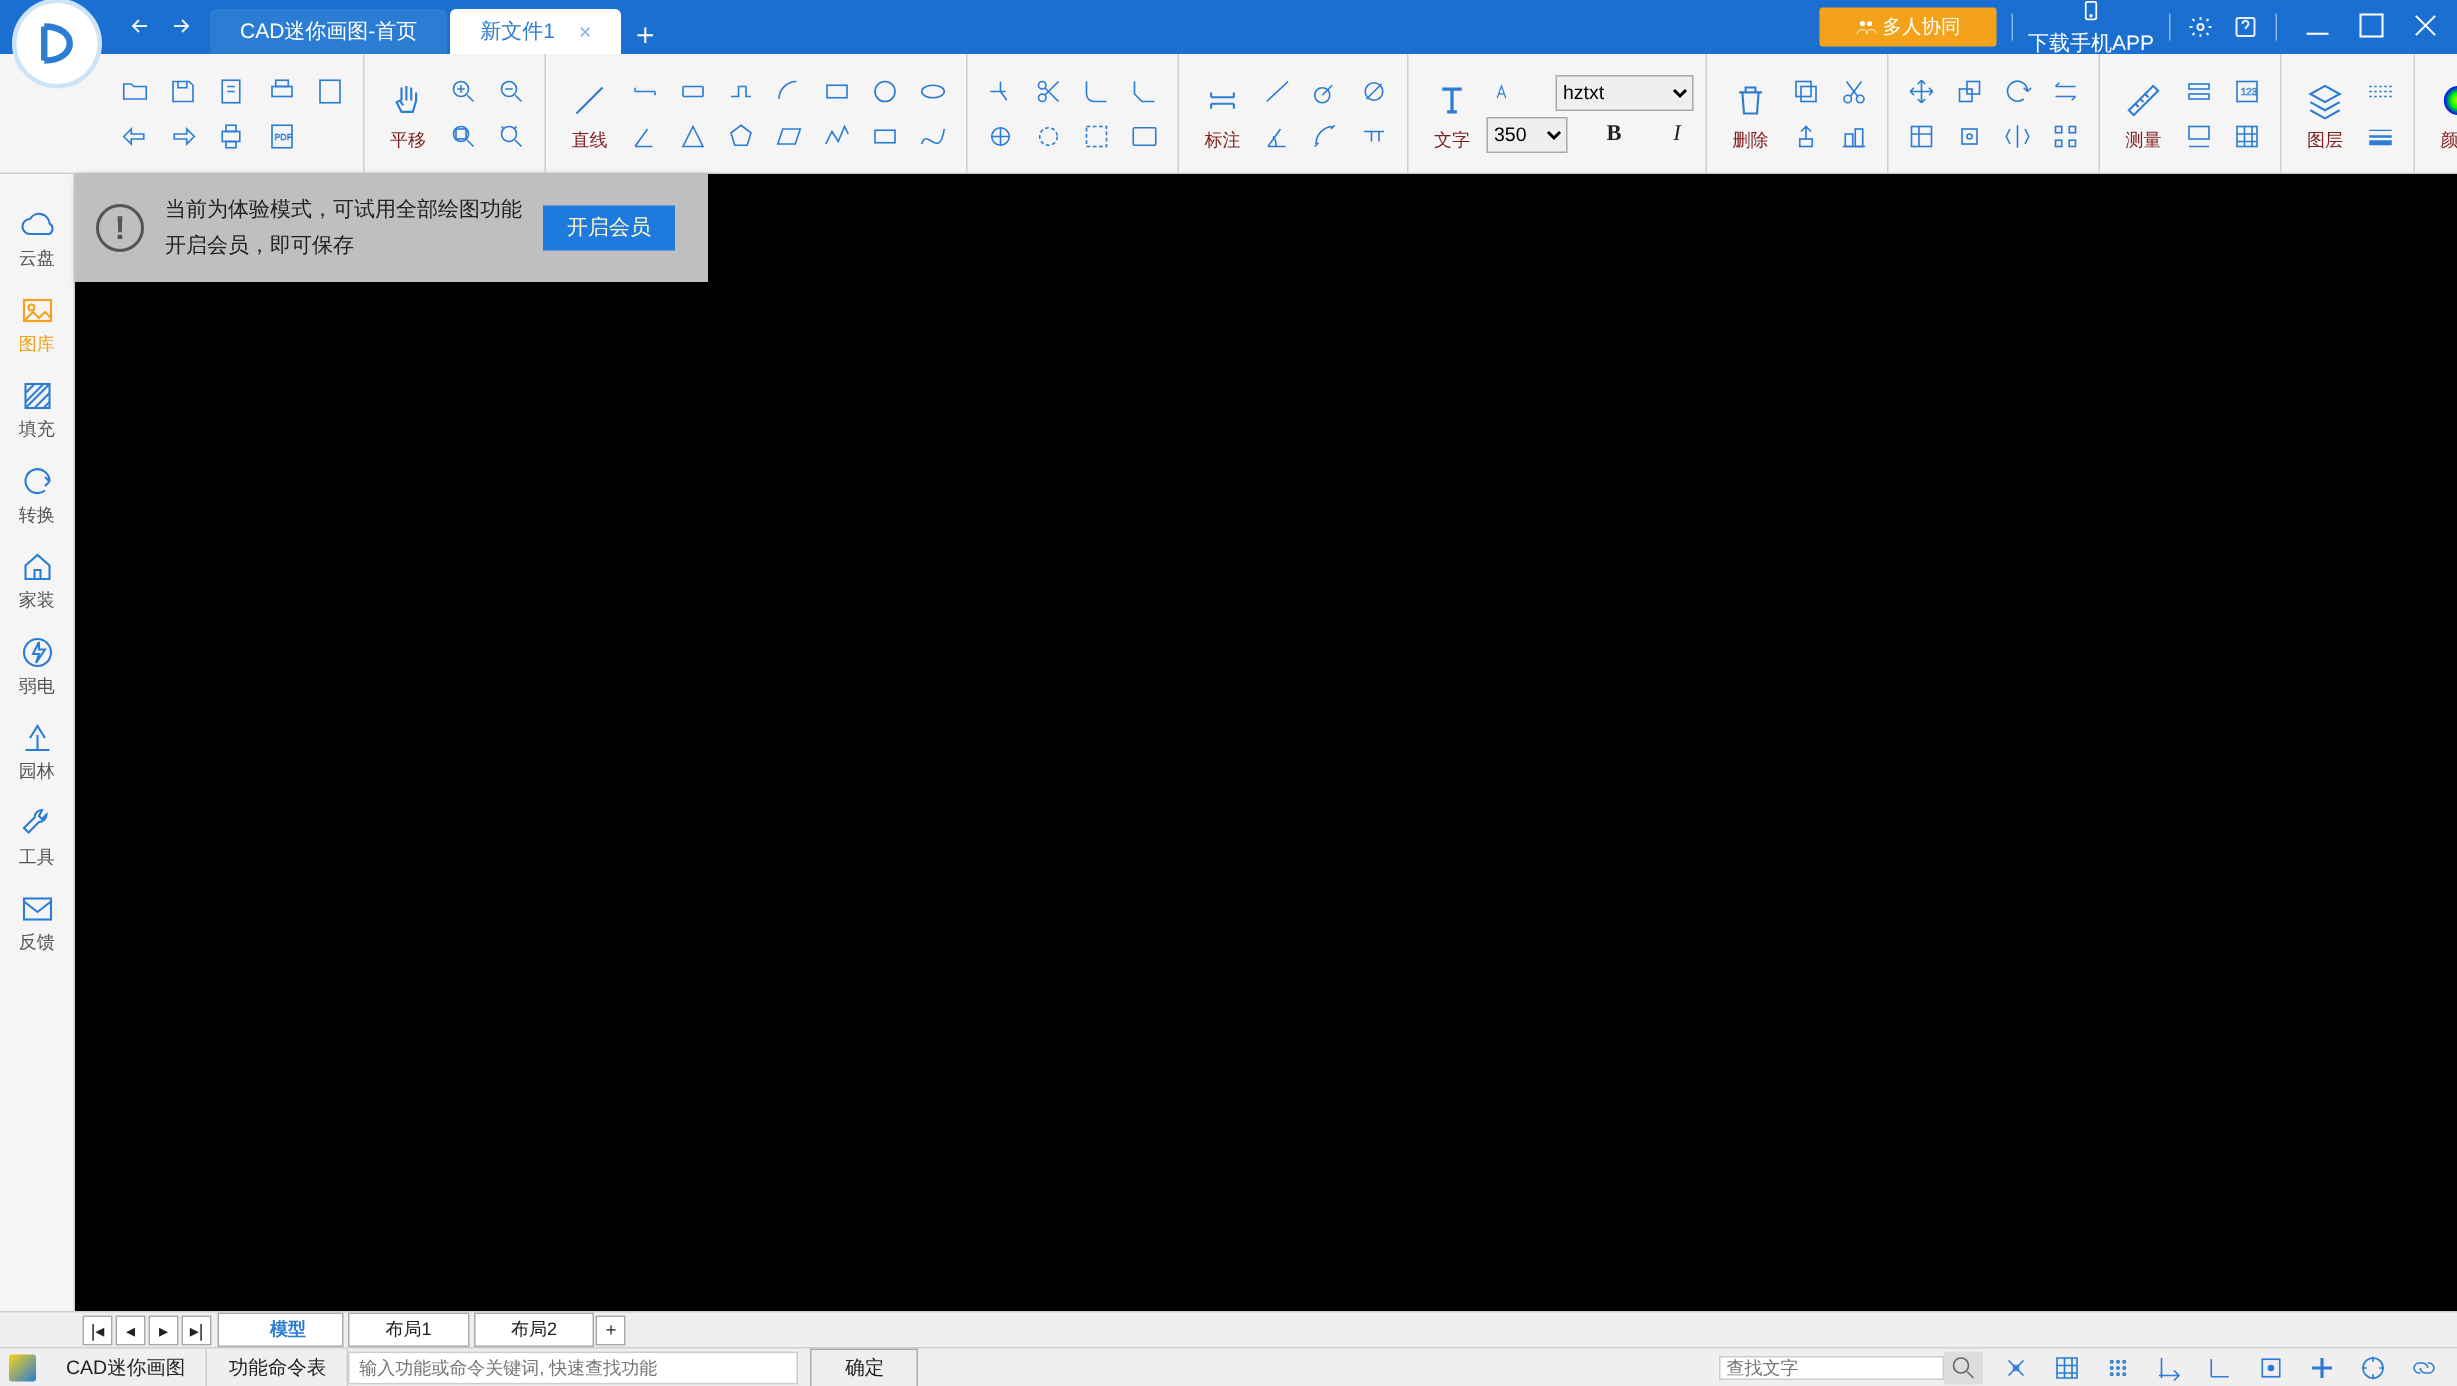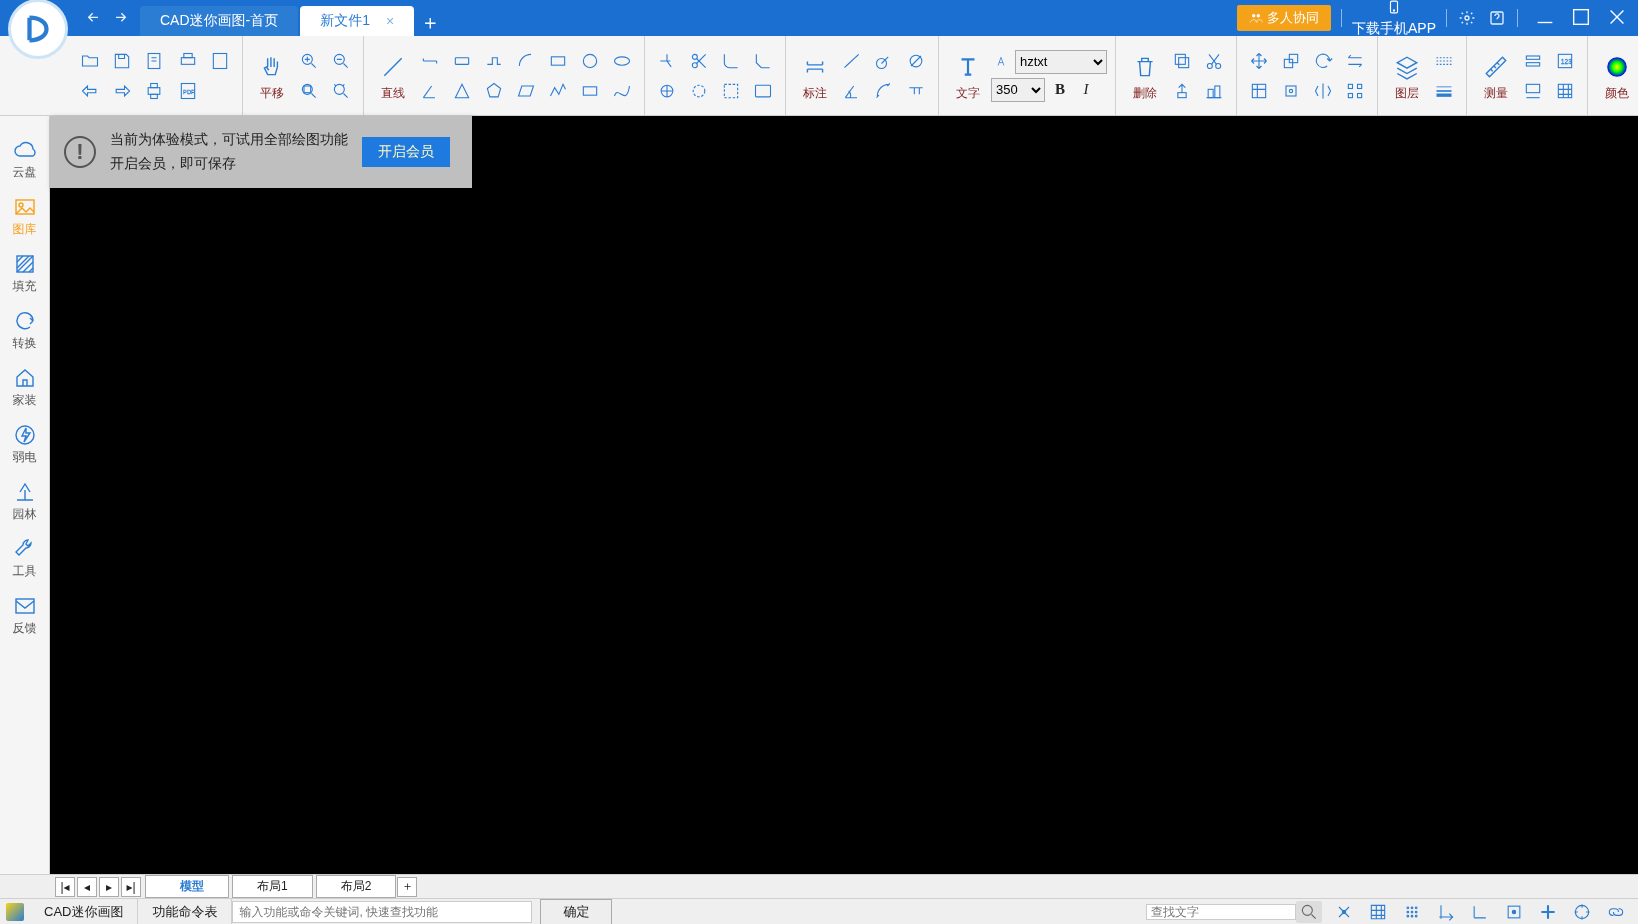--- a/index.html
+++ b/index.html
@@ -22,39 +22,39 @@
   .app-logo svg{width:34px;height:34px;}
   .history-btns{display:flex;gap:6px;margin-left:16px;}
   .tb-icon{width:20px;height:20px;display:flex;align-items:center;justify-content:center;cursor:pointer;opacity:.9;}
   .tb-icon svg{width:16px;height:16px;stroke:#fff;fill:none;stroke-width:2;}
   .tabs{display:flex;align-items:flex-end;height:36px;margin-left:10px;}
   .tab{height:30px;padding:0 20px;display:flex;align-items:center;font-size:14px;background:var(--tab-inactive);color:#fff;border-top-left-radius:4px;border-top-right-radius:4px;margin-right:2px;cursor:pointer;position:relative;}
   .tab.active{background:var(--tab-active);color:var(--blue);}
   .tab .close{margin-left:16px;opacity:.6;font-size:14px;}
   .new-tab{width:28px;height:28px;display:flex;align-items:center;justify-content:center;font-size:20px;color:#fff;cursor:pointer;}
   .title-right{margin-left:auto;display:flex;align-items:center;gap:10px;padding-right:10px;}
-  .collab-btn{background:var(--orange);color:#fff;padding:4px 12px;border:none;font-size:13px;border-radius:2px;display:flex;align-items:center;gap:4px;cursor:pointer;}
+  .collab-btn{background:var(--orange);color:#fff;padding:4px 24px;border:none;font-size:13px;border-radius:2px;display:flex;align-items:center;gap:4px;cursor:pointer;}
   .vdiv{width:1px;height:18px;background:rgba(255,255,255,.5);}
   .link{color:#fff;font-size:14px;display:flex;align-items:center;gap:4px;cursor:pointer;flex-direction:column;}
   .winctrl{display:flex;gap:14px;margin-left:6px;}
   .winctrl span{cursor:pointer;}
   .winctrl svg{width:22px;height:22px;stroke:#fff;fill:none;stroke-width:1.5;}
   
   .ribbon{height:80px;background:var(--ribbon-bg);border-bottom:1px solid var(--border);display:flex;align-items:stretch;padding-left:68px;}
   .group{border-right:1px solid var(--border);display:flex;align-items:center;padding:4px 8px;gap:2px;}
   .grid2{display:grid;grid-template-rows:1fr 1fr;grid-auto-flow:column;gap:2px 4px;}
   .rb-btn{width:28px;height:28px;display:flex;align-items:center;justify-content:center;cursor:pointer;border-radius:2px;}
   .rb-btn svg{width:20px;height:20px;stroke:var(--icon-blue);fill:none;stroke-width:1.3;}
   .stacked{display:flex;flex-direction:column;align-items:center;justify-content:center;width:42px;cursor:pointer;}
   .stacked .glyph{height:36px;display:flex;align-items:center;justify-content:center;}
   .stacked .glyph svg{width:26px;height:26px;stroke:var(--icon-blue);fill:none;stroke-width:1.3;}
   .stacked .label{font-size:12px;color:#7f1d1d;}
   .font-select{height:24px;border:1px solid #aaa;font-size:13px;width:92px;}
   .size-select{height:24px;border:1px solid #aaa;font-size:13px;width:54px;}
-  .text-row{display:flex;align-items:center;gap:4px;}
+  .text-row{display:flex;align-items:center;gap:20px;justify-content:space-between;}
   .text-col{display:flex;flex-direction:column;gap:4px;}
   .bi-btn{width:22px;height:22px;display:flex;align-items:center;justify-content:center;font-family:serif;font-size:15px;cursor:pointer;}
   
   .main{display:flex;height:calc(924px - 36px - 80px - 24px - 26px);}
   .sidebar{width:50px;background:#f5f5f5;border-right:1px solid var(--border);display:flex;flex-direction:column;align-items:center;padding-top:22px;gap:14px;}
   .side-item{display:flex;flex-direction:column;align-items:center;gap:2px;cursor:pointer;color:#555;}
   .side-item svg{width:24px;height:24px;stroke:#2b7cd3;fill:none;stroke-width:1.4;}
   .side-item.active svg{stroke:#f5a21b;}
   .side-item span{font-size:12px;}
   .side-item.active{color:#f5a21b;}
@@ -542,73 +542,73 @@
             <rect x="15" y="15" width="5" height="5"></rect>
           </svg>
         </span>
     </div>
   </div>
 
   <div class="group">
     <div class="stacked">
       <span class="glyph">
           <svg viewBox="0 0 24 24">
+            <path d="M3 18L18 3l3 3L6 21zM7 14l2 2M10 11l2 2M13 8l2 2"></path>
+          </svg>
+        </span>
+      <span class="label">测量</span>
+    </div>
+    <div class="grid2">
+      <span class="rb-btn">
+          <svg viewBox="0 0 24 24">
+            <rect x="4" y="6" width="16" height="4"></rect>
+            <rect x="4" y="14" width="16" height="4"></rect>
+          </svg>
+        </span>
+      <span class="rb-btn">
+          <svg viewBox="0 0 24 24">
+            <rect x="4" y="4" width="16" height="10"></rect>
+            <path d="M4 20h16"></path>
+          </svg>
+        </span>
+      <span class="rb-btn">
+          <svg viewBox="0 0 24 24">
+            <rect x="4" y="4" width="16" height="16"></rect>
+            <text x="7" y="15" font-size="8" stroke-width=".5">123</text>
+          </svg>
+        </span>
+      <span class="rb-btn">
+          <svg viewBox="0 0 24 24">
+            <rect x="4" y="4" width="16" height="16"></rect>
+            <path d="M4 10h16M4 16h16M10 4v16M16 4v16"></path>
+          </svg>
+        </span>
+    </div>
+  </div>
+
+  <div class="group">
+    <div class="stacked">
+      <span class="glyph">
+          <svg viewBox="0 0 24 24">
             <path d="M12 3l9 5-9 5-9-5zM3 13l9 5 9-5M3 18l9 5 9-5"></path>
           </svg>
         </span>
       <span class="label">图层</span>
     </div>
     <div class="grid2">
       <span class="rb-btn">
           <svg viewBox="0 0 24 24">
             <path d="M3 8h18M3 12h18M3 16h18" stroke-dasharray="2 2"></path>
           </svg>
         </span>
       <span class="rb-btn">
           <svg viewBox="0 0 24 24">
             <path d="M3 7h18" stroke-width="1"></path>
             <path d="M3 12h18" stroke-width="2"></path>
             <path d="M3 17h18" stroke-width="4"></path>
-          </svg>
-        </span>
-    </div>
-  </div>
-
-  <div class="group">
-    <div class="stacked">
-      <span class="glyph">
-          <svg viewBox="0 0 24 24">
-            <path d="M3 18L18 3l3 3L6 21zM7 14l2 2M10 11l2 2M13 8l2 2"></path>
-          </svg>
-        </span>
-      <span class="label">测量</span>
-    </div>
-    <div class="grid2">
-      <span class="rb-btn">
-          <svg viewBox="0 0 24 24">
-            <rect x="4" y="6" width="16" height="4"></rect>
-            <rect x="4" y="14" width="16" height="4"></rect>
-          </svg>
-        </span>
-      <span class="rb-btn">
-          <svg viewBox="0 0 24 24">
-            <rect x="4" y="4" width="16" height="10"></rect>
-            <path d="M4 20h16"></path>
-          </svg>
-        </span>
-      <span class="rb-btn">
-          <svg viewBox="0 0 24 24">
-            <rect x="4" y="4" width="16" height="16"></rect>
-            <text x="7" y="15" font-size="8" stroke-width=".5">123</text>
-          </svg>
-        </span>
-      <span class="rb-btn">
-          <svg viewBox="0 0 24 24">
-            <rect x="4" y="4" width="16" height="16"></rect>
-            <path d="M4 10h16M4 16h16M10 4v16M16 4v16"></path>
           </svg>
         </span>
     </div>
   </div>
 
   <div class="group">
     <div class="stacked">
       <span class="glyph">
           <svg viewBox="0 0 24 24">
             <circle cx="12" cy="12" r="9" fill="url(#g)" stroke="none"></circle>

